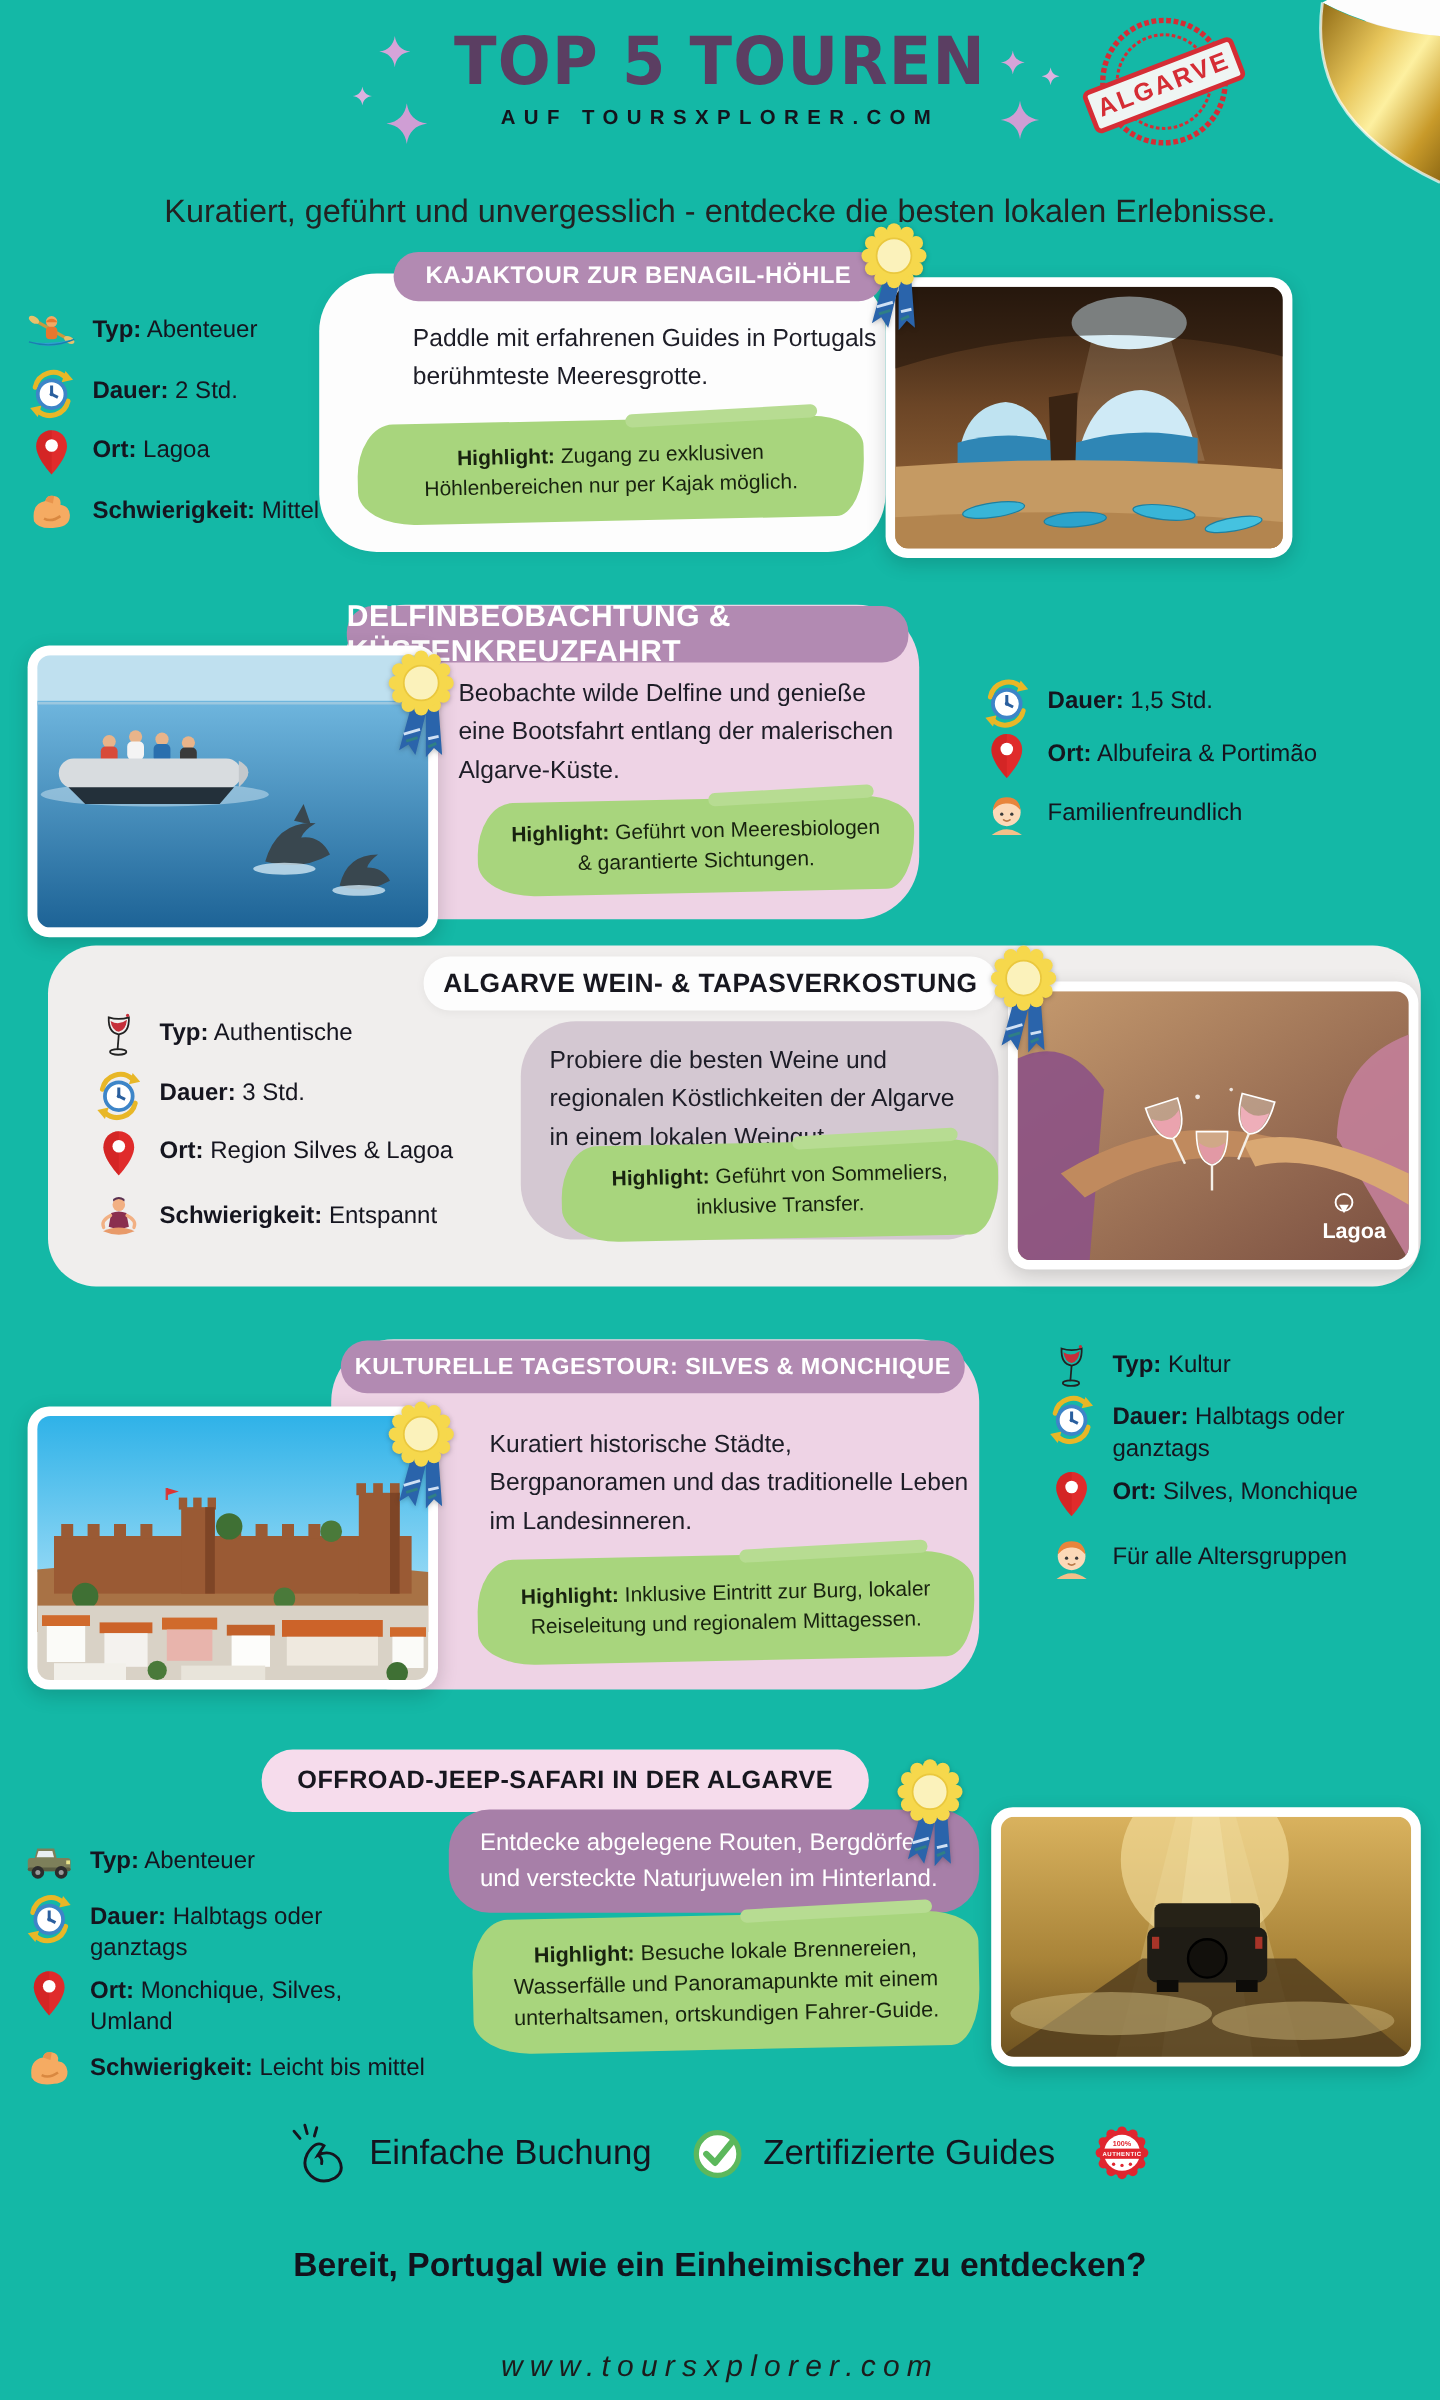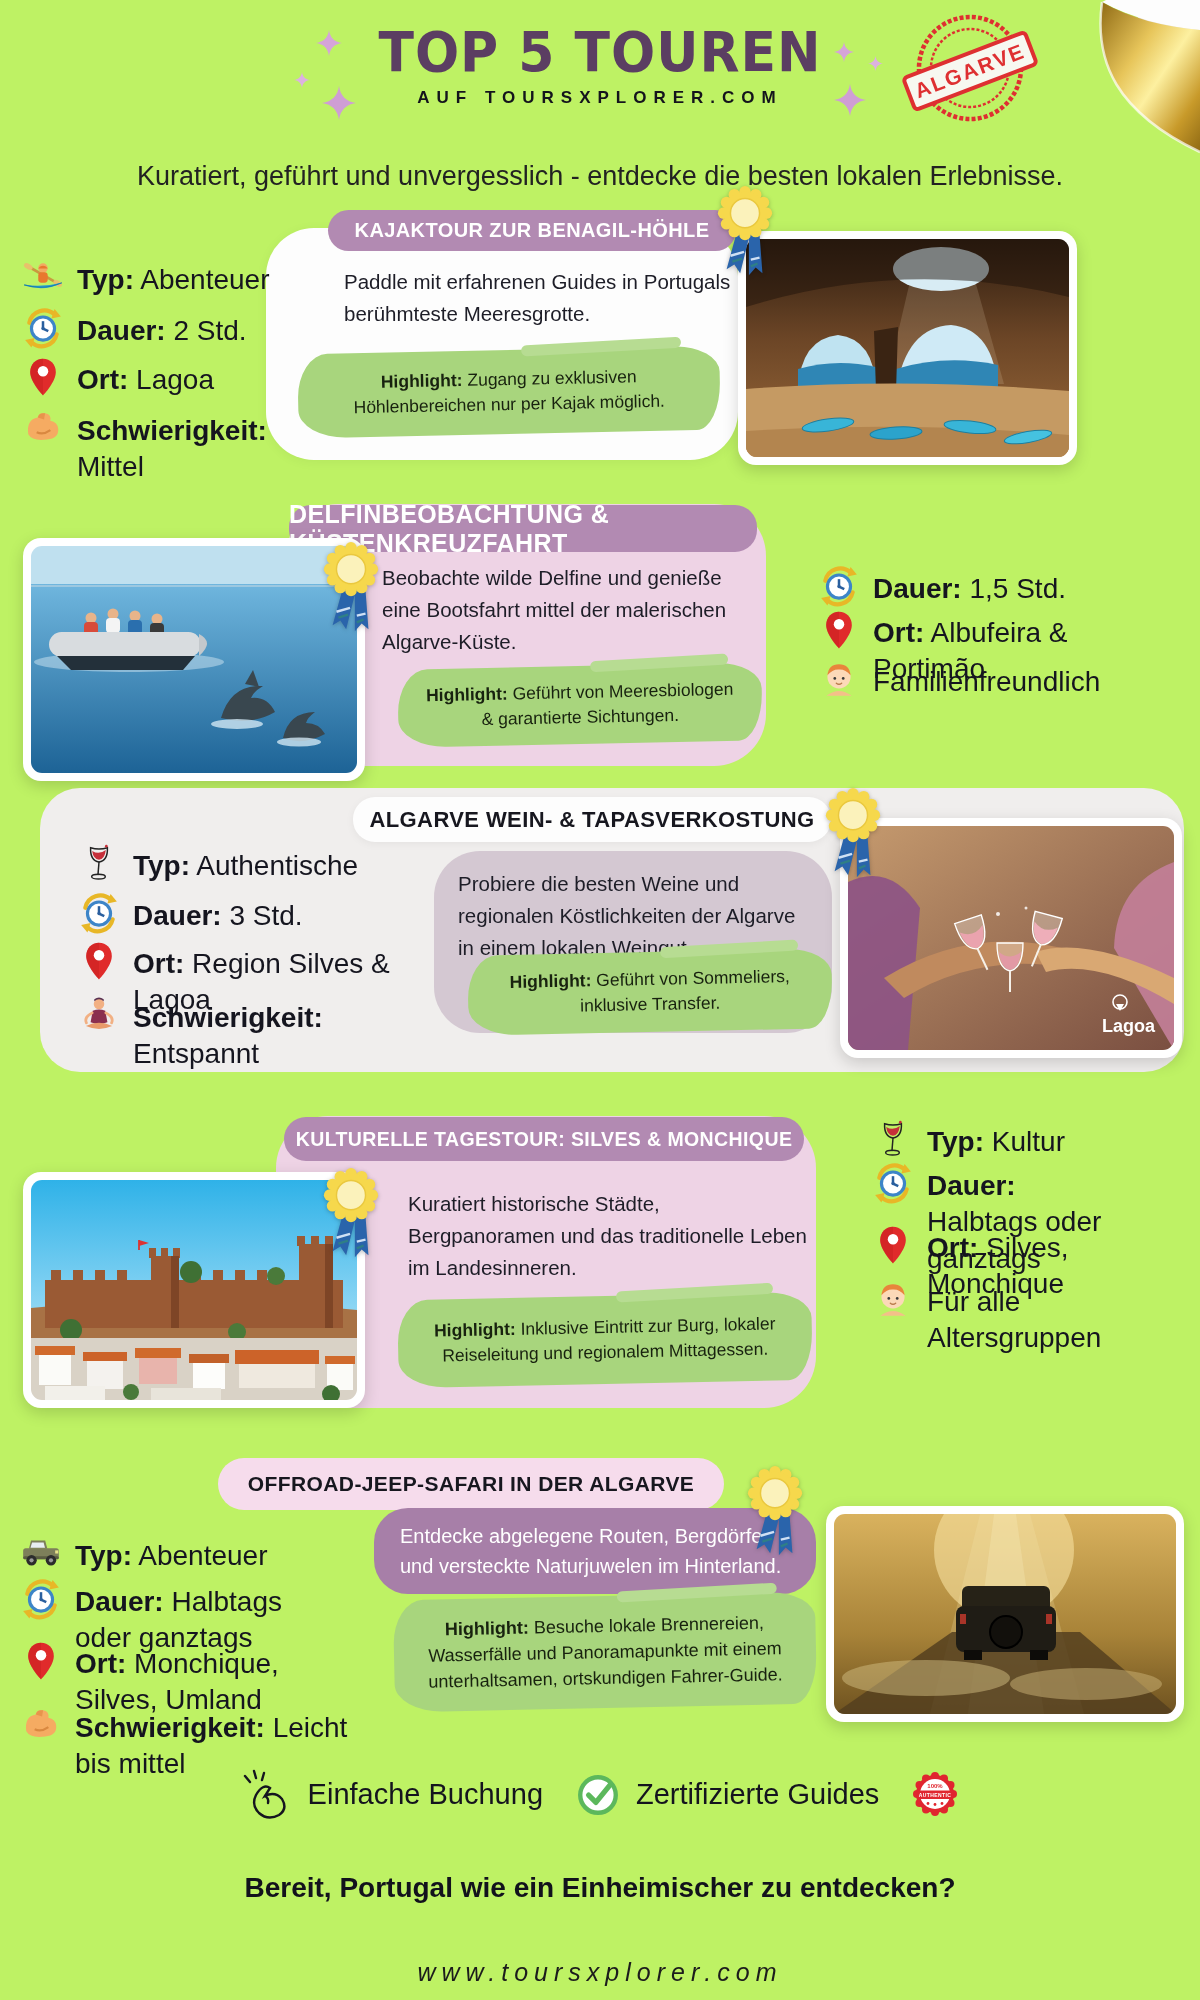--- a/index.html
+++ b/index.html
@@ -1,17 +1,17 @@
 <!DOCTYPE html>
 <html><head>
 <meta charset="utf-8">
 <title>Top 5 Touren – toursxplorer.com</title>
 <style>
   html,body{margin:0;padding:0;background:#e8e6e5;}
-  .page{position:relative;width:1200px;height:2000px;margin:0 auto;background:#bef264;
+  .page{position:relative;width:1200px;height:2000px;margin:0 auto;background:#14b8a6;
         font-family:"Liberation Sans",sans-serif;overflow:hidden;}
   .abs{position:absolute;}
   
   .title{position:absolute;top:22px;left:0;width:1200px;text-align:center;margin:0;
          font-family:"DejaVu Sans",sans-serif;font-weight:bold;font-size:52px;
          letter-spacing:1px;color:#5b3e62;transform:scaleY(1.06);}
   .subtitle{position:absolute;top:88px;left:0;width:1200px;text-align:center;
             font-size:17px;font-weight:bold;letter-spacing:7px;color:#14141c;}
   .tagline{position:absolute;top:134px;left:0;width:1200px;text-align:center;
            font-size:27px;color:#222;}
@@ -39,21 +39,21 @@
          transform:rotate(-1.2deg);display:flex;align-items:center;justify-content:center;
          text-align:center;font-size:17.5px;line-height:1.45;color:#18220f;
          padding:10px 24px;box-sizing:border-box;}
   .green::after{content:'';position:absolute;top:-7px;right:9%;width:38%;height:11px;
                 background:#b7dc92;border-radius:8px;transform:rotate(-2deg);}
   .photo{position:absolute;background:#fff;border-radius:18px;padding:8px;
          box-shadow:0 5px 16px rgba(0,0,0,.16);box-sizing:border-box;}
   .photo svg{display:block;width:100%;height:100%;border-radius:11px;}
   .detail{position:absolute;display:flex;gap:13px;align-items:flex-start;}
   .detail .ic{width:42px;height:42px;flex:0 0 auto;margin-top:-6px;}
-  .detail .dt{font-size:28px;line-height:1.3;color:#15151f;}
+  .detail .dt{font-size:20px;line-height:1.3;color:#15151f;}
   .medal{position:absolute;width:62px;height:97px;filter:drop-shadow(0 1px 2px rgba(0,0,0,.25));}
   
   .badges{position:absolute;top:1768px;left:0;width:1200px;display:flex;
           justify-content:center;align-items:center;gap:32px;}
   .badge{display:flex;align-items:center;gap:15px;font-size:29px;color:#14141e;font-weight:500;}
   .cta1{position:absolute;top:1872px;left:0;width:1200px;text-align:center;
         font-size:28px;font-weight:bold;color:#12121c;}
   .cta2{position:absolute;top:1916px;left:0;width:1200px;text-align:center;
         font-size:27px;font-weight:bold;color:#12121c;}
   .site{position:absolute;top:1958px;left:0;width:1200px;text-align:center;
@@ -304,21 +304,21 @@
         <path d="M214 138 L222 124 L228 141 Z"></path>
         <path d="M252 192 Q258 166 284 166 Q276 172 275 177 Q288 177 294 188 Q272 200 252 192 Z"></path>
       </g>
       <ellipse cx="206" cy="178" rx="26" ry="5" fill="#cfe6f2" opacity=".8"></ellipse>
       <ellipse cx="268" cy="196" rx="22" ry="4.5" fill="#cfe6f2" opacity=".8"></ellipse>
     </svg>
   </div>
   <svg class="medal" style="left:320px;top:540px">
       <use href="#i-medal"></use>
     </svg>
-  <div class="desc" style="left:382px;top:562px;width:378px">Beobachte wilde Delfine und genieße eine Bootsfahrt mittel der malerischen Algarve-Küste.</div>
+  <div class="desc" style="left:382px;top:562px;width:378px">Beobachte wilde Delfine und genieße eine Bootsfahrt entlang der malerischen Algarve-Küste.</div>
   <div class="green" style="left:398px;top:666px;width:364px;height:78px">
     <span><b>Highlight:</b>
     <span>Geführt von Meeresbiologen &amp; garantierte Sichtungen.</span></span>
   </div>
   <div class="detail" style="left:818px;top:571px;width:310px">
     <svg class="ic">
         <use href="#i-timer"></use>
       </svg>
     <div class="dt"><b>Dauer:</b>
     <span>1,5 Std.</span></div>

